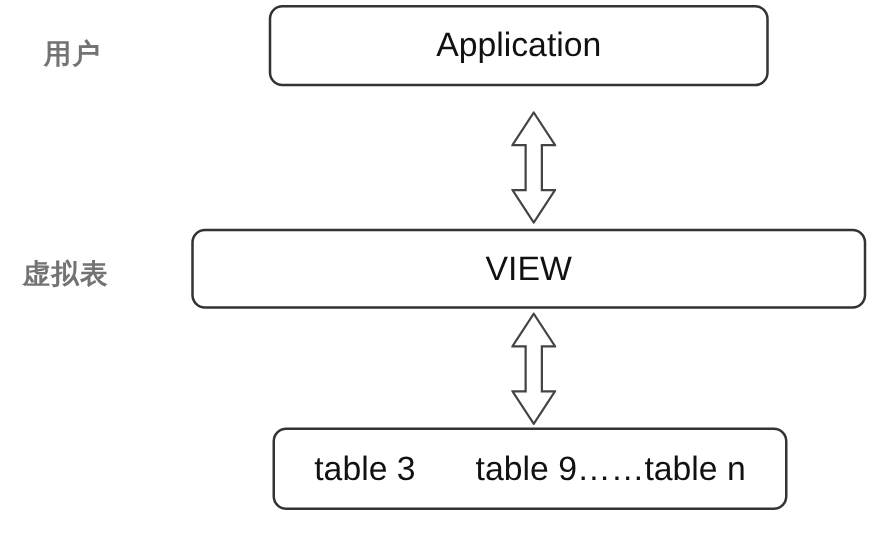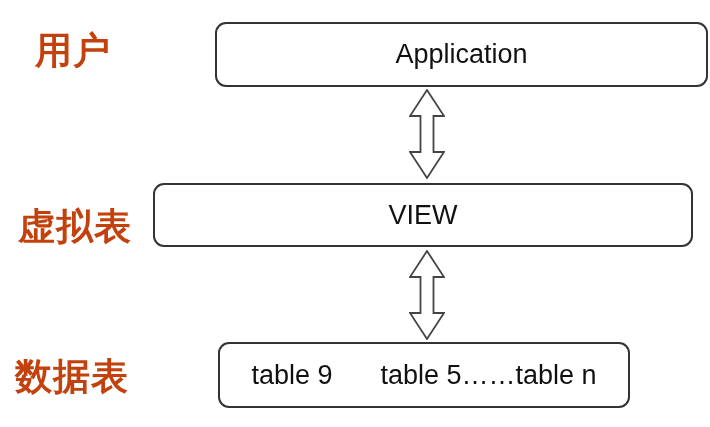--- a/index.html
+++ b/index.html
@@ -11,44 +11,44 @@
     position: relative;
     width: 710px;
     height: 427px;
     background: #ffffff;
     font-family: "Liberation Sans", "DejaVu Sans", sans-serif;
     color: #111111;
     overflow: hidden;
   }
   .row-label {
     position: absolute;
-    font-size: 37px;
+    font-size: 22px;
     font-weight: 600;
     line-height: 1;
     letter-spacing: 1px;
-    color: #c2410c;
+    color: #737373;
     white-space: nowrap;
   }
   .box {
     position: absolute;
     box-sizing: border-box;
     border: 2px solid #333333;
     border-radius: 11px;
     background: #ffffff;
     display: flex;
     align-items: center;
     justify-content: center;
     white-space: nowrap;
   }
   .box span {
     font-size: 27px;
     line-height: 1;
     color: #111111;
   }
-  #box-application { left: 215px; top: 22px;  width: 493px; height: 65px; gap: 80px; }
+  #box-application { left: 215px; top: 4px;  width: 400px; height: 65px; gap: 80px; }
   #box-view        { left: 153px; top: 183px; width: 540px; height: 64px; gap: 95px; }
   #box-tables      { left: 218px; top: 342px; width: 412px; height: 66px; gap: 48px; }
 
   #label-user    { left: 35px; top: 32px;  }
   #label-virtual { left: 18px; top: 208px; }
   #label-data    { left: 15px; top: 358px; }
 
   .arrow {
     position: absolute;
     width: 36px;
@@ -81,20 +81,19 @@
   <div class="row-label" id="label-virtual">虚拟表</div>
 
   <div class="box" id="box-view">
     <span>VIEW</span>
   </div>
 
   <svg class="arrow" id="arrow-view-table" viewBox="0 0 36 90" aria-hidden="true">
     <polygon points="18,1 35,27 24.5,27 24.5,63 35,63 18,89 1,63 11.5,63 11.5,27 1,27"></polygon>
   </svg>
 
-  <div class="row-label" id="label-data">数据表</div>
 
   <div class="box" id="box-tables">
-    <span>table 9</span>
-    <span>table 5……table n</span>
+    <span>table 3</span>
+    <span>table 9……table n</span>
   </div>
 
 </div>
 
 </body></html>

